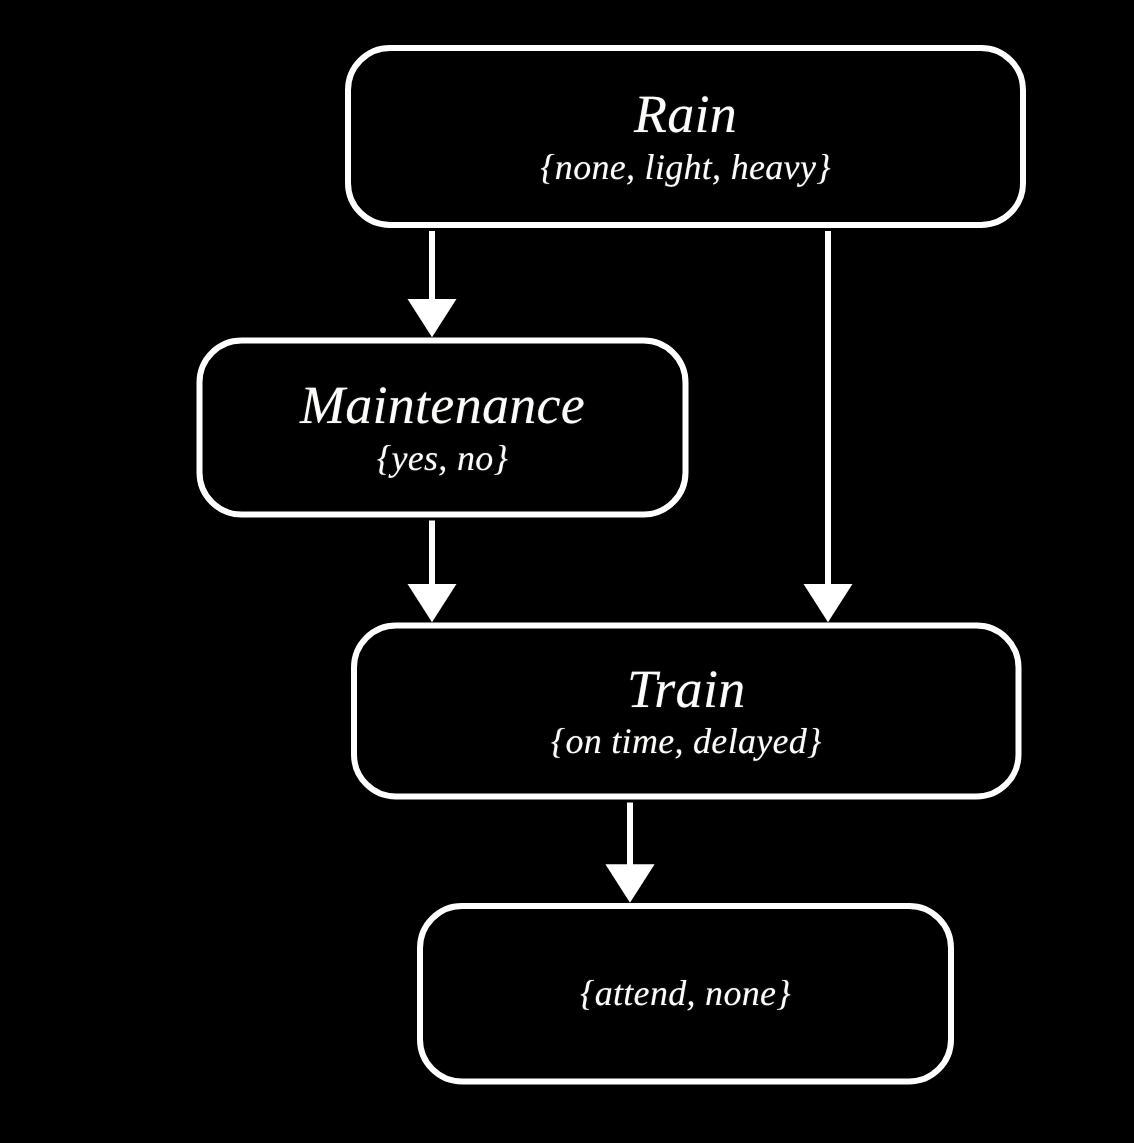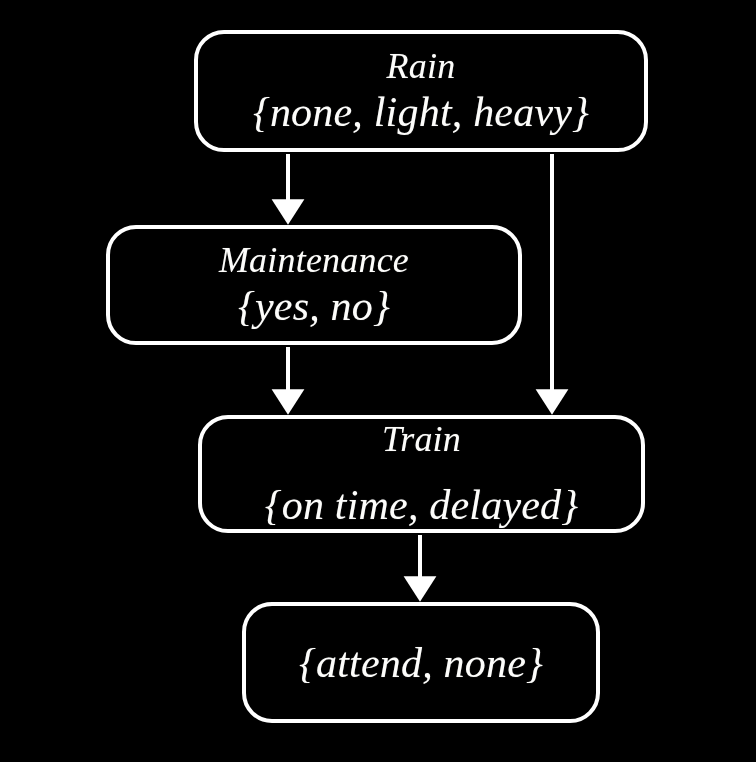--- a/index.html
+++ b/index.html
@@ -36,35 +36,36 @@
     display: flex;
     flex-direction: column;
     align-items: center;
     justify-content: center;
     text-align: center;
     color: #fdfdfb;
     font-style: italic;
     line-height: 1.12;
     letter-spacing: 0.2px;
     text-shadow: 0 0 1px rgba(255,255,255,0.35);
+    margin-left: 36px;
   }
   .node-name {
     font-size: 36px;
     display: block;
   }
   .node-states {
-    font-size: 42px;
+    font-size: 24px;
     display: block;
     margin-top: 2px;
   }
 
   
   #node-rain        { left: 194px; top: 30px;  width: 454px; height: 122px; }
-  #node-maintenance { left: 106px;  top: 225px; width: 416px; height: 120px; }
-  #node-train       { left: 198px; top: 415px; width: 447px; height: 118px; justify-content: space-between; }
+  #node-maintenance { left: 95px;  top: 225px; width: 328px; height: 120px; }
+  #node-train       { left: 198px; top: 415px; width: 447px; height: 118px; }
   #node-appointment { left: 242px; top: 602px; width: 358px; height: 121px; }
 </style>
 </head>
 <body>
 
 <div id="diagram-canvas">
 
   <svg class="edge-layer" viewBox="0 0 756 762" width="756" height="762" aria-hidden="true">
     <defs>
       <marker id="arrowhead" markerWidth="9" markerHeight="9" refX="2.2" refY="4.5" orient="auto" markerUnits="strokeWidth">

